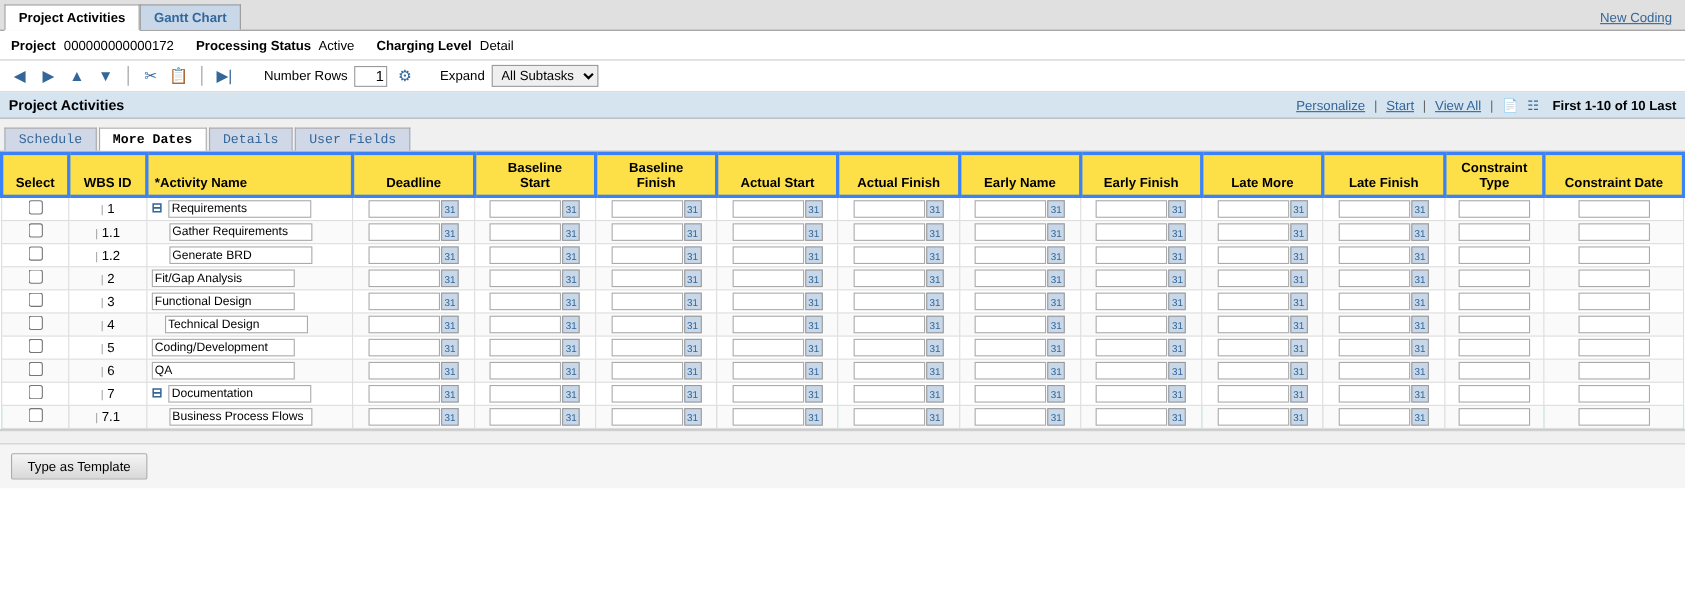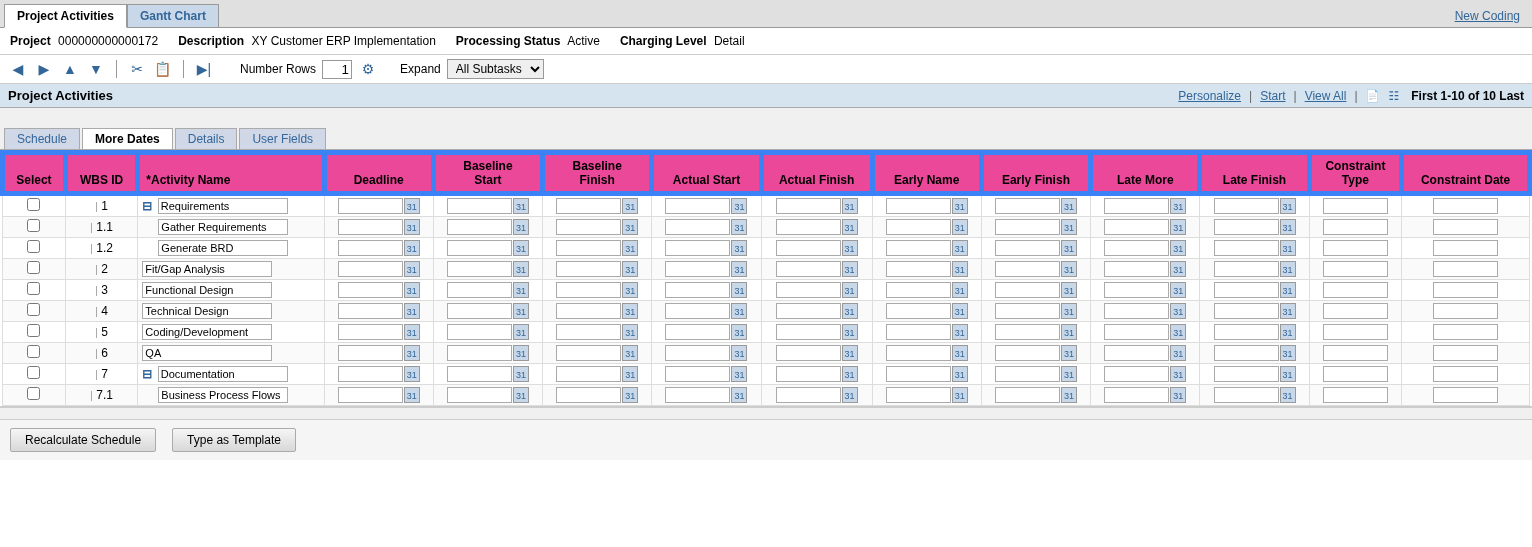--- a/index.html
+++ b/index.html
@@ -27,29 +27,29 @@
     .expand-select { border: 1px solid #999; padding: 1px 4px; font-size: 12px; }
 
     
     .section-header { background: #d6e4f0; padding: 4px 8px; font-weight: bold; font-size: 13px; display: flex; align-items: center; justify-content: space-between; border-bottom: 1px solid #aaa; }
     .section-header-links { display: flex; gap: 8px; font-size: 12px; font-weight: normal; }
     .section-header-links a { color: #336699; text-decoration: underline; cursor: pointer; }
     .section-header-links .sep { color: #666; }
     .pagination { font-size: 12px; }
 
     
-    .sub-tabs { display: flex; padding: 20px 4px 0; background: #f0f0f0; border-bottom: 1px solid #aaa; }
+    .sub-tabs { display: flex; padding: 8px 4px 0; background: #f0f0f0; border-bottom: 1px solid #aaa; font-family: Liberation Mono, monospace; }
     .sub-tab { padding: 3px 12px; border: 1px solid #aaa; border-bottom: none; cursor: pointer; font-size: 12px; margin-right: 2px; }
     .sub-tab.active { background: #fff; font-weight: bold; }
     .sub-tab.inactive { background: #d0d8e8; color: #336699; }
 
     
     .table-container { overflow-x: auto; border-bottom: 1px solid #ccc; }
     table { border-collapse: collapse; width: 100%; font-size: 12px; }
-    th { background: #ec4899; padding: 4px 6px; border: 5px solid #3b82f6; text-align: center; font-weight: bold; white-space: nowrap; color: #000; vertical-align: bottom; }
+    th { background: #fde047; padding: 4px 6px; border: 3px solid #3b82f6; text-align: center; font-weight: bold; white-space: nowrap; color: #000; vertical-align: bottom; }
     th.left { text-align: left; }
     td { border: 1px solid #ddd; padding: 2px 4px; vertical-align: middle; white-space: nowrap; }
     td.center { text-align: center; }
     tr:nth-child(even) td { background: #fafafa; }
     tr:nth-child(odd) td { background: #fff; }
 
     
     .cb { width: 13px; height: 13px; }
 
     
@@ -78,21 +78,20 @@
 <body>
 
 <div class="top-tabs">
   <div class="tab active">Project Activities</div>
   <div class="tab inactive">Gantt Chart</div>
   <div class="new-window-link">New Coding</div>
 </div>
 
 <div class="header-info">
   <span><span class="label">Project</span> <span class="value">000000000000172</span></span>
-  <span><span class="label">Description</span> <span class="value">XY Customer ERP Implementation</span></span>
   <span><span class="label">Processing Status</span> <span class="value">Active</span></span>
   <span><span class="label">Charging Level</span> <span class="value">Detail</span></span>
 </div>
 
 <div class="toolbar">
   <span class="toolbar-icon" title="Previous">◀</span>
   <span class="toolbar-icon" title="Next">▶</span>
   <span class="toolbar-icon" title="Up">▲</span>
   <span class="toolbar-icon" title="Down">▼</span>
   <div class="toolbar-sep"></div>
@@ -389,21 +388,21 @@
           <td class="center"><div class="date-field">
               <input type="text" class="date-input" style="">
             </div></td>
           <td class="center"><div class="date-field">
               <input type="text" class="date-input" style="">
             </div></td>
         </tr>
         <tr style="background: rgb(245, 248, 255);">
           <td class="center"><input type="checkbox" class="cb" style=""></td>
           <td class="center"><span class="drag-handle">|</span><span> 4</span></td>
-          <td style="padding-left: 4px;"><input type="text" class="act-input" value="Technical Design" style=""></td>
+          <td style="padding-left: 16px;"><input type="text" class="act-input" value="Technical Design" style=""></td>
           <td class="center"><div class="date-field">
               <input type="text" class="date-input" style="">
               <span class="cal-icon">31</span>
             </div></td>
           <td class="center"><div class="date-field">
               <input type="text" class="date-input" style="">
               <span class="cal-icon">31</span>
             </div></td>
           <td class="center"><div class="date-field">
               <input type="text" class="date-input" style="">
@@ -628,15 +627,14 @@
               <input type="text" class="date-input" style="">
             </div></td>
         </tr>
       </tbody>
   </table>
 </div>
 
 <div class="scrollbar-placeholder"></div>
 
 <div class="bottom-bar">
-  <button class="btn">Recalculate Schedule</button>
   <button class="btn">Type as Template</button>
 </div>
 
 </body></html>

